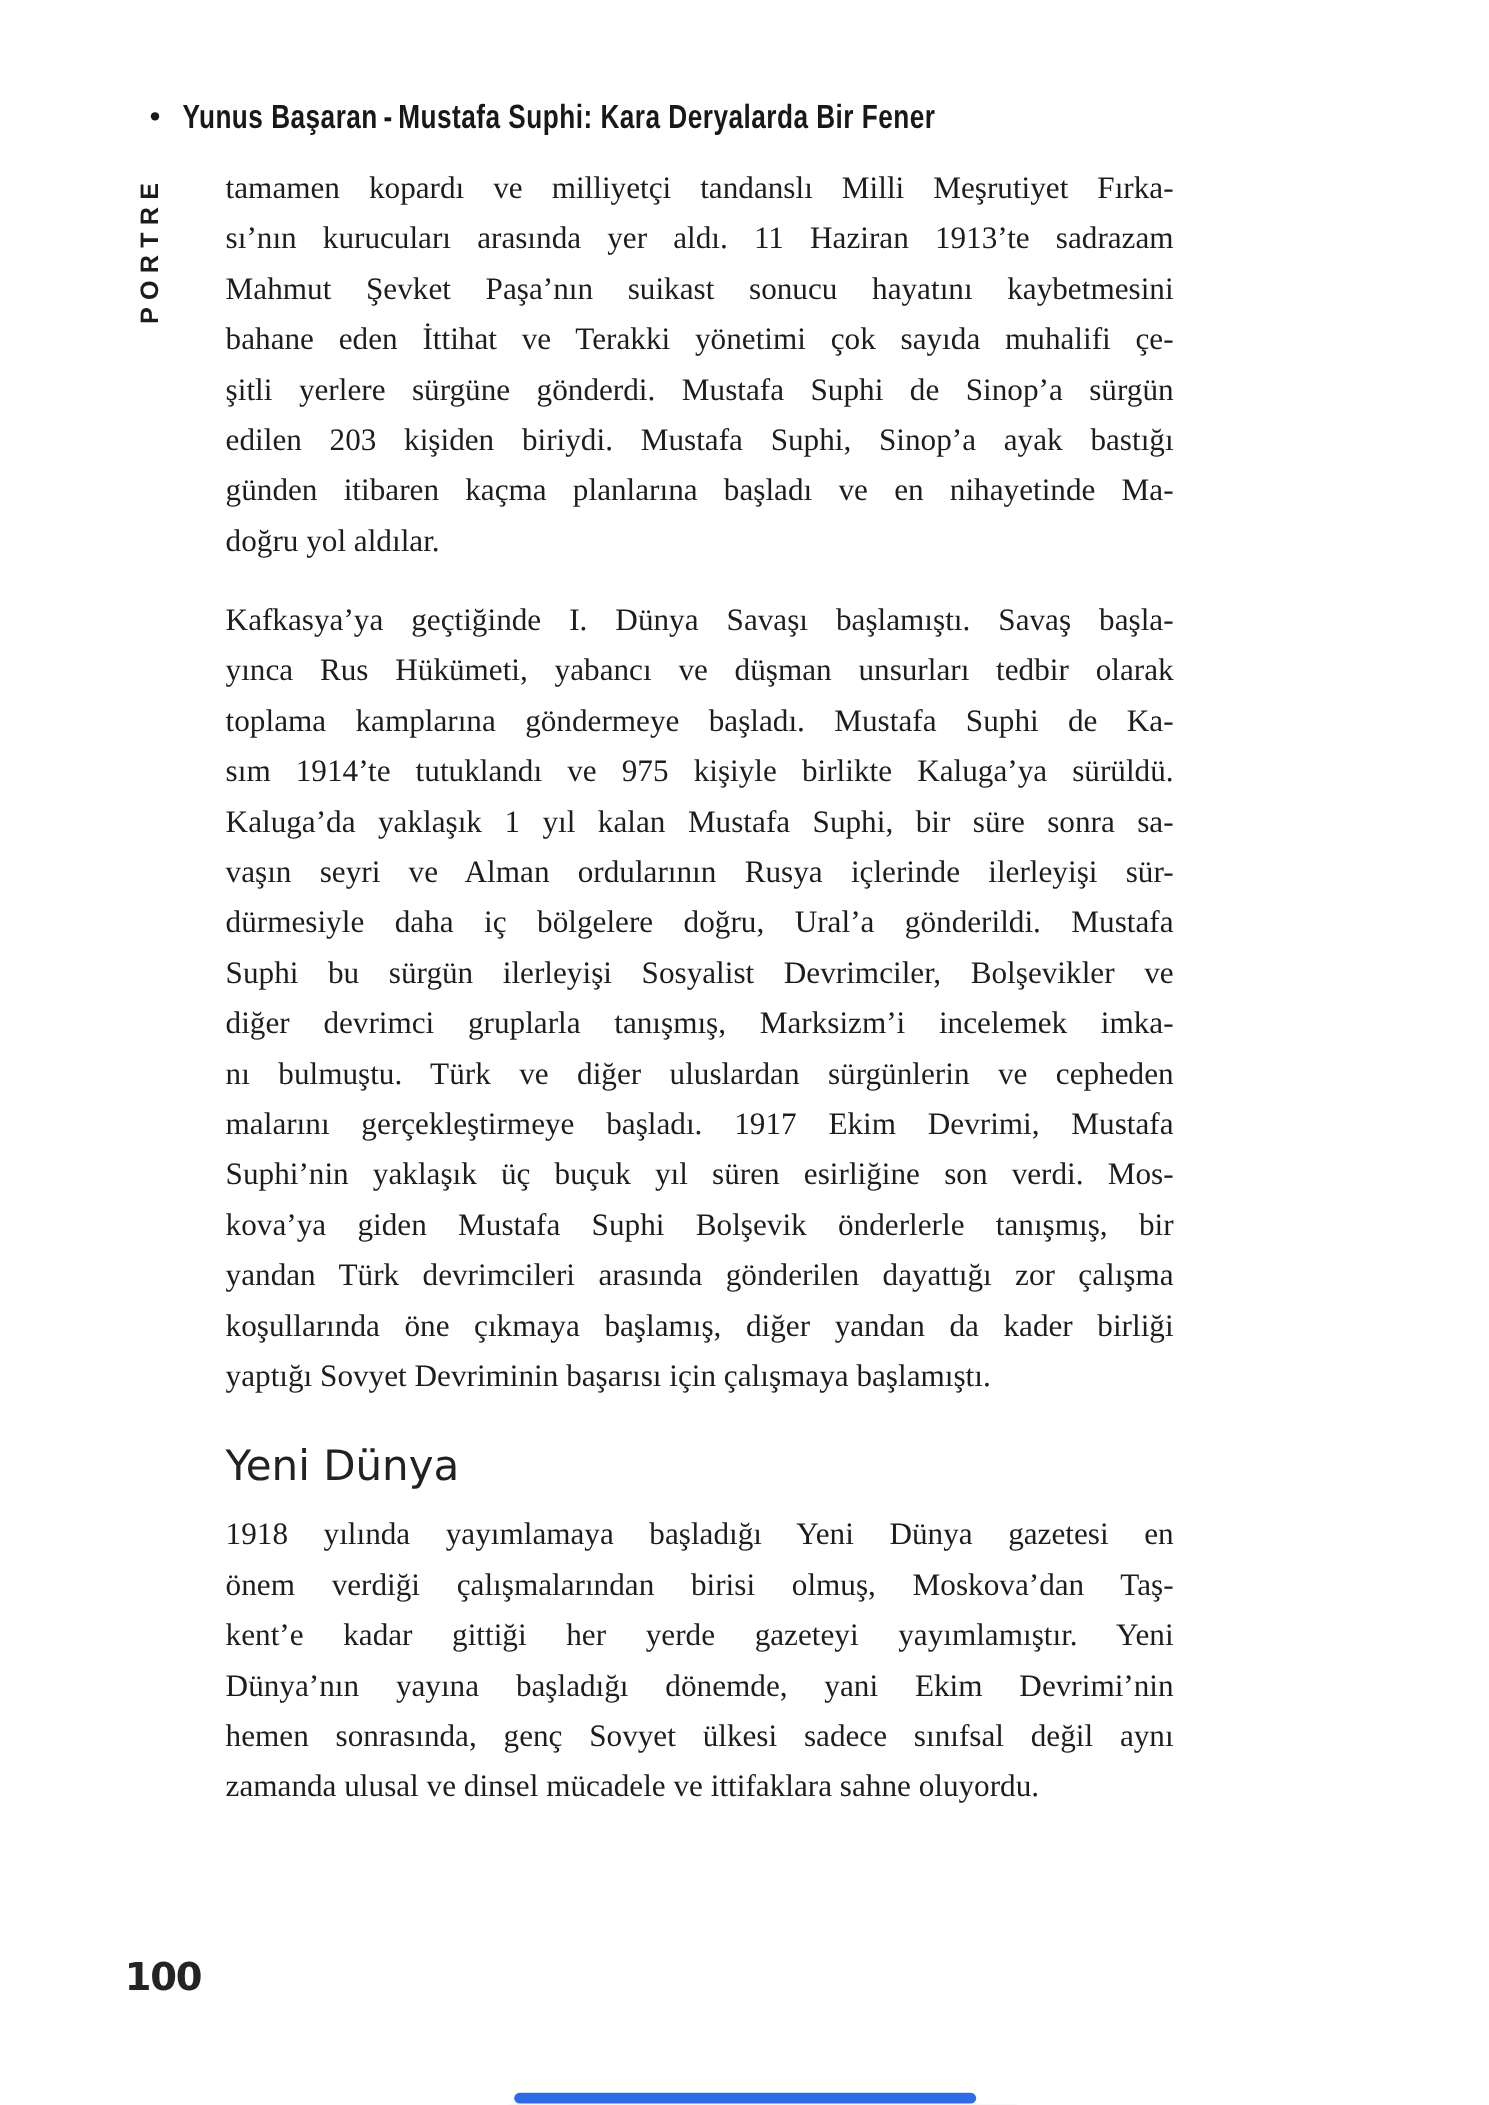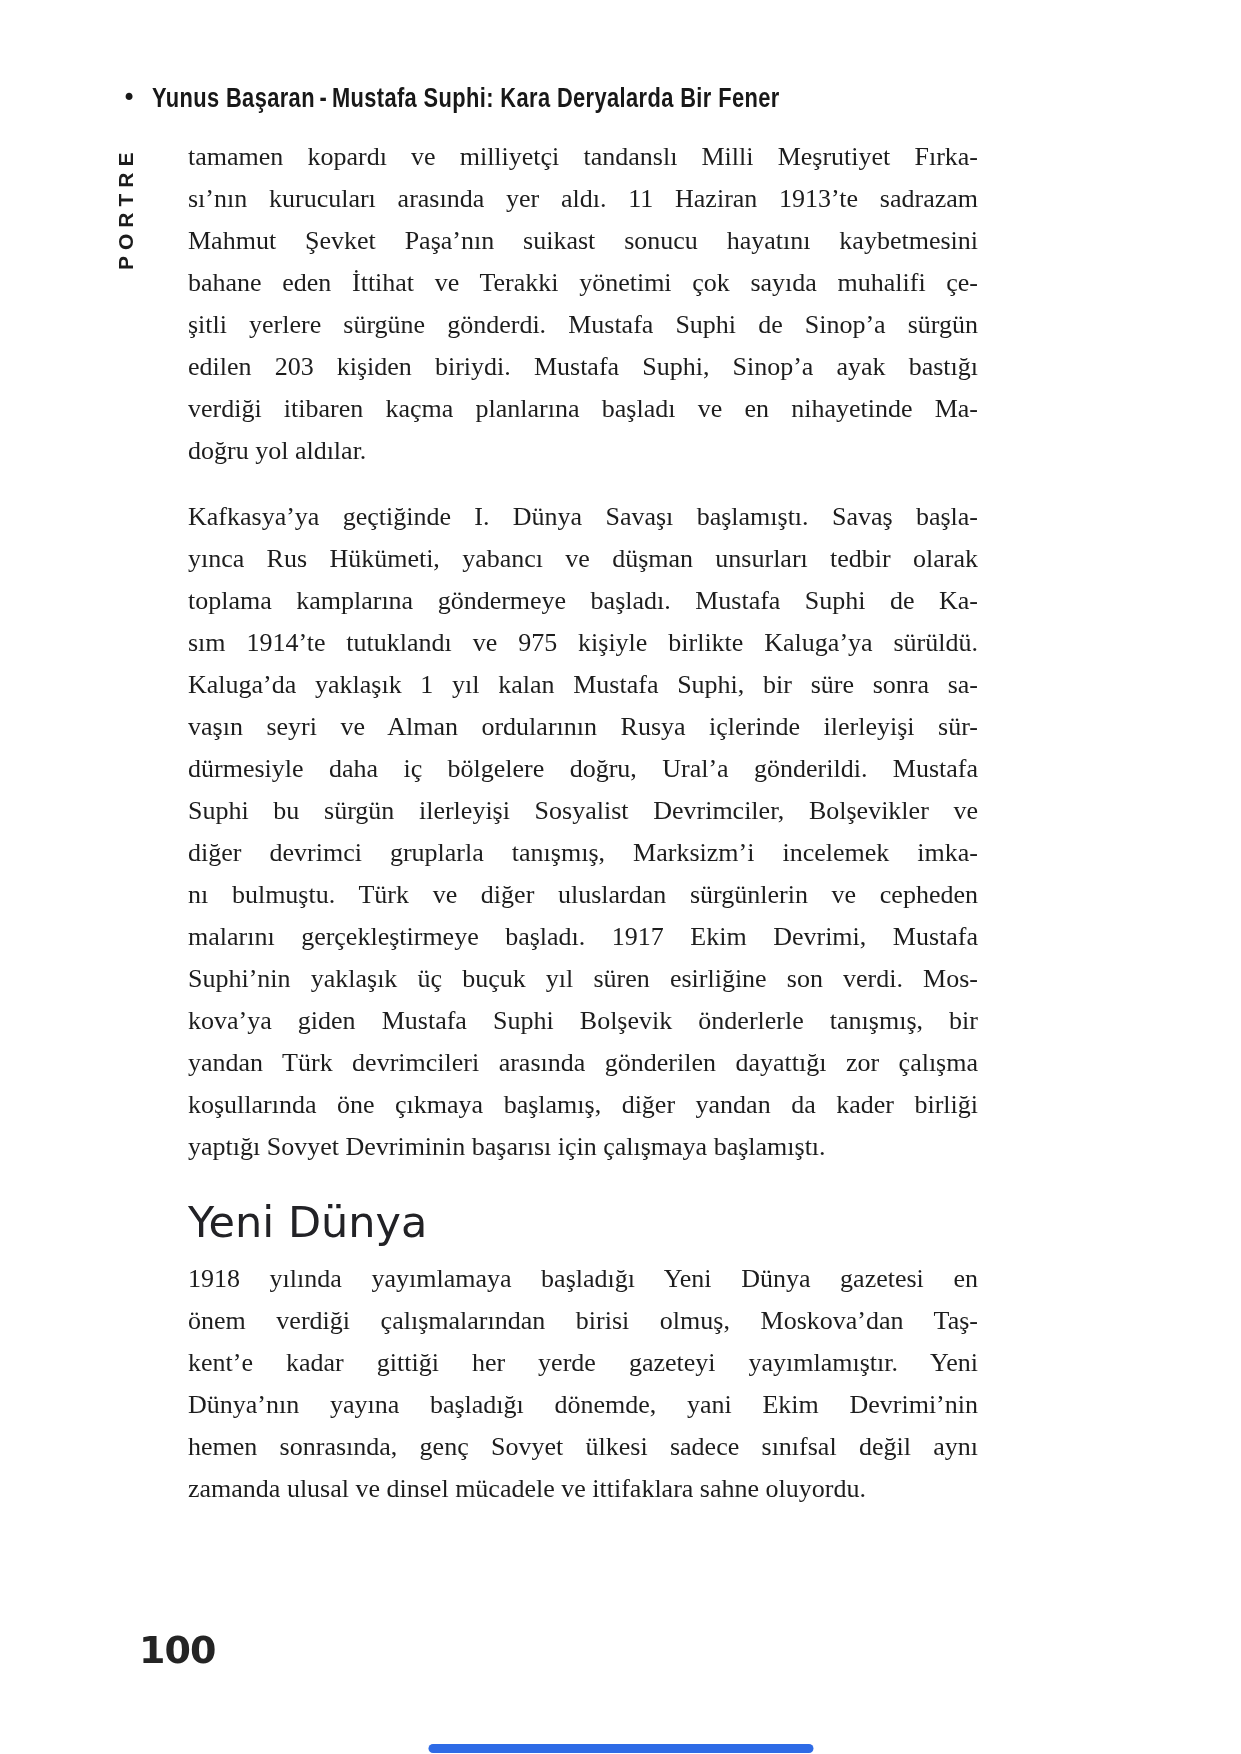--- a/index.html
+++ b/index.html
@@ -49,30 +49,29 @@
     text-align-last:justify;
     white-space:normal;
   }
   .line.last{
     -moz-text-align-last:left;
     text-align-last:left;
   }
   .section-heading{
     margin:34px 0 16px 0;
     font-family:"DejaVu Sans", sans-serif;
-    font-weight:500;font-size:43px;line-height:40px;
+    font-weight:500;font-size:35px;line-height:40px;
     color:#222226;letter-spacing:0;
   }
   
   .page-number{
     position:absolute;left:104px;top:1628px;
     font-family:"DejaVu Sans", sans-serif;
-    font-weight:700;font-size:38px;color:#242424;
+    font-weight:700;font-size:32px;color:#242424;
     letter-spacing:-1px;
-    margin-left:35px;
   }
   .progress-bar{
     position:absolute;left:50%;bottom:1px;
     transform:translateX(-50%);
     width:385px;height:9px;border-radius:5px;
   }
 </style>
 </head>
 <body>
 
@@ -86,21 +85,21 @@
   <div class="portre">PORTRE</div>
 
   <div class="body-text" id="body-blocks">
       <div class="para">
         <div class="line">tamamen kopardı ve milliyetçi tandanslı Milli Meşrutiyet Fırka-</div>
         <div class="line">sı’nın kurucuları arasında yer aldı. 11 Haziran 1913’te sadrazam</div>
         <div class="line">Mahmut Şevket Paşa’nın suikast sonucu hayatını kaybetmesini</div>
         <div class="line">bahane eden İttihat ve Terakki yönetimi çok sayıda muhalifi çe-</div>
         <div class="line">şitli yerlere sürgüne gönderdi. Mustafa Suphi de Sinop’a sürgün</div>
         <div class="line">edilen 203 kişiden biriydi. Mustafa Suphi, Sinop’a ayak bastığı</div>
-        <div class="line">verdiği itibaren kaçma planlarına başladı ve en nihayetinde Ma-</div>
+        <div class="line">günden itibaren kaçma planlarına başladı ve en nihayetinde Ma-</div>
         <div class="line last">doğru yol aldılar.</div>
       </div>
       <div class="para">
         <div class="line">Kafkasya’ya geçtiğinde I. Dünya Savaşı başlamıştı. Savaş başla-</div>
         <div class="line">yınca Rus Hükümeti, yabancı ve düşman unsurları tedbir olarak</div>
         <div class="line">toplama kamplarına göndermeye başladı. Mustafa Suphi de Ka-</div>
         <div class="line">sım 1914’te tutuklandı ve 975 kişiyle birlikte Kaluga’ya sürüldü.</div>
         <div class="line">Kaluga’da yaklaşık 1 yıl kalan Mustafa Suphi, bir süre sonra sa-</div>
         <div class="line">vaşın seyri ve Alman ordularının Rusya içlerinde ilerleyişi sür-</div>
         <div class="line">dürmesiyle daha iç bölgelere doğru, Ural’a gönderildi. Mustafa</div>

